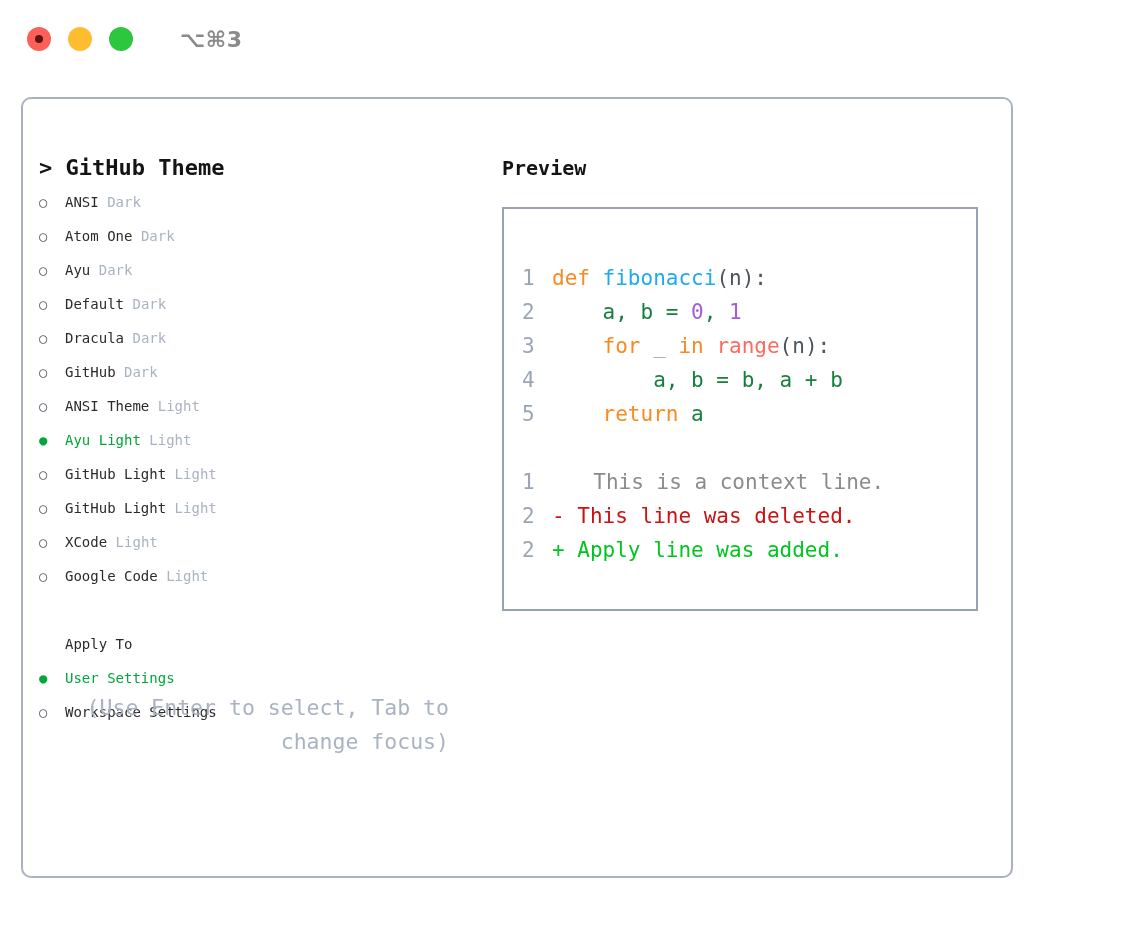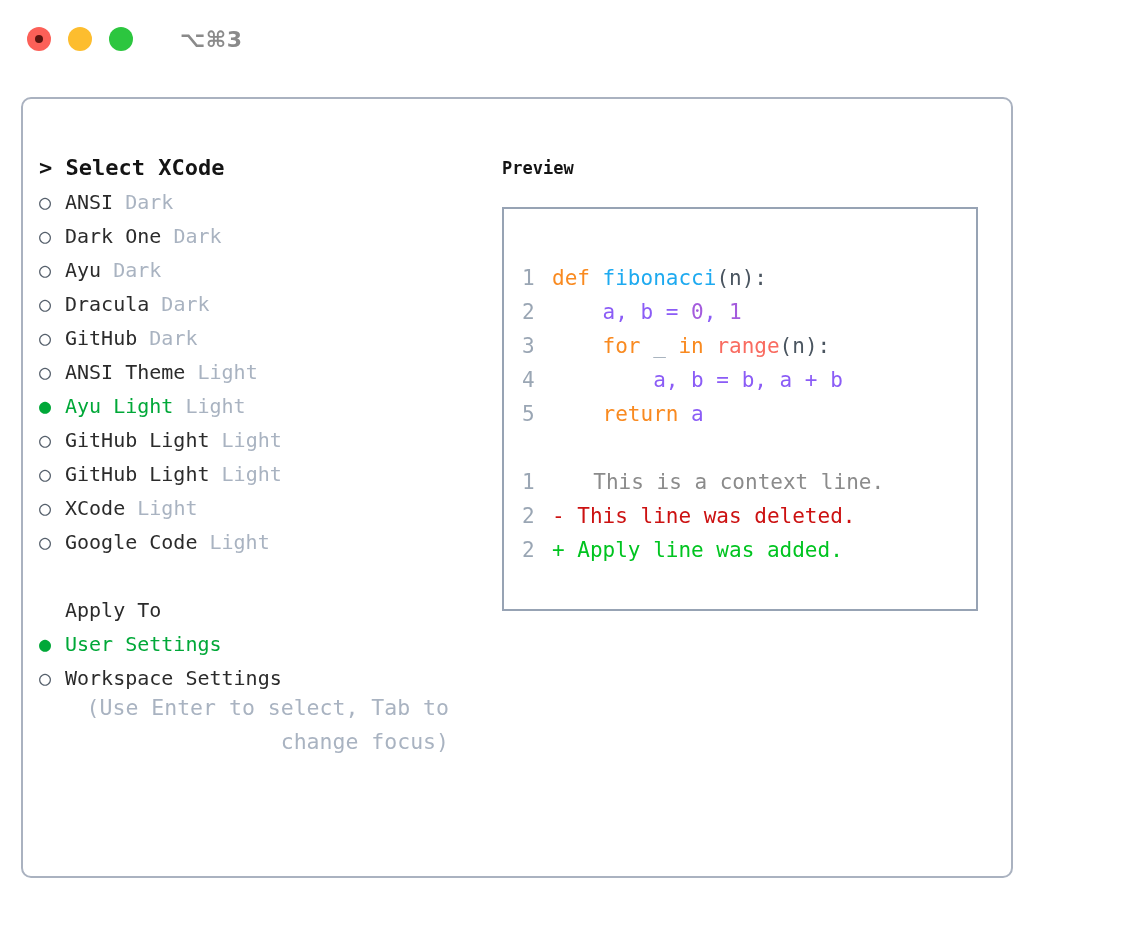--- a/index.html
+++ b/index.html
@@ -78,21 +78,21 @@
   
   #left-col {
     position: absolute;
     left: 16px; top: 52px;
     width: 430px;
   }
 
   .row {
     height: 34px;
     line-height: 34px;
-    font-size: 20px;
+    font-size: 14px;
     white-space: pre;
     color: #2b2b2b;
   }
   .bullet {
     display: inline-block;
     width: 26px;
     color: #555f6b;
   }
   .heading {
     font-weight: bold;
@@ -117,21 +117,21 @@
     text-align: right;
   }
 
   
   #right-col {
     position: absolute;
     left: 479px; top: 52px;
     width: 470px;
   }
   #preview-title {
-    font-size: 17px;
+    font-size: 20px;
     font-weight: bold;
     color: #141414;
     line-height: 34px;
   }
   #preview-box {
     margin-top: 22px;
     width: 476px;
     height: 404px;
     border: 2px solid #97a3b4;
     box-sizing: border-box;
@@ -149,21 +149,21 @@
     color: #9aa6b4;
   }
   .blank-line { height: 34px; }
 
   
   .kw      { color: #f98a20; }
   .fn      { color: #1eaaf0; }
   .num     { color: #a45bdd; }
   .builtin { color: #f96b60; }
   .punct   { color: #4a5560; }
-  .ident   { color: #8b5cf6; }
+  .ident   { color: #15803d; }
   .under   { color: #9aa6b4; }
 
   .diff-ctx { color: #8b8b8b; margin-left: 8px; }
   .diff-del { color: #cc1111; }
   .diff-add { color: #00c420; }
 </style>
 </head>
 <body>
 
 <div id="window">
@@ -174,26 +174,27 @@
       <span class="light min"></span>
       <span class="light max"></span>
     </div>
     <div id="window-title">⌥⌘3</div>
   </div>
 
   <div id="panel">
 
     <div id="left-col">
 
-      <div class="row heading"><span>&gt; </span><span>Select XCode</span></div>
+      <div class="row heading"><span>&gt; </span><span>GitHub Theme</span></div>
 
       <div id="theme-rows">
           <div class="row"><span class="bullet">○</span><span>ANSI</span><span> </span><span class="tag">Dark</span></div>
-          <div class="row"><span class="bullet">○</span><span>Dark One</span><span> </span><span class="tag">Dark</span></div>
+          <div class="row"><span class="bullet">○</span><span>Atom One</span><span> </span><span class="tag">Dark</span></div>
           <div class="row"><span class="bullet">○</span><span>Ayu</span><span> </span><span class="tag">Dark</span></div>
+          <div class="row"><span class="bullet">○</span><span>Default</span><span> </span><span class="tag">Dark</span></div>
           <div class="row"><span class="bullet">○</span><span>Dracula</span><span> </span><span class="tag">Dark</span></div>
           <div class="row"><span class="bullet">○</span><span>GitHub</span><span> </span><span class="tag">Dark</span></div>
           <div class="row"><span class="bullet">○</span><span>ANSI Theme</span><span> </span><span class="tag">Light</span></div>
           <div class="row"><span class="bullet dot-filled">●</span><span class="label-selected">Ayu Light</span><span> </span><span class="tag">Light</span></div>
           <div class="row"><span class="bullet">○</span><span>GitHub Light</span><span> </span><span class="tag">Light</span></div>
           <div class="row"><span class="bullet">○</span><span>GitHub Light</span><span> </span><span class="tag">Light</span></div>
           <div class="row"><span class="bullet">○</span><span>XCode</span><span> </span><span class="tag">Light</span></div>
           <div class="row"><span class="bullet">○</span><span>Google Code</span><span> </span><span class="tag">Light</span></div>
         </div>
 

